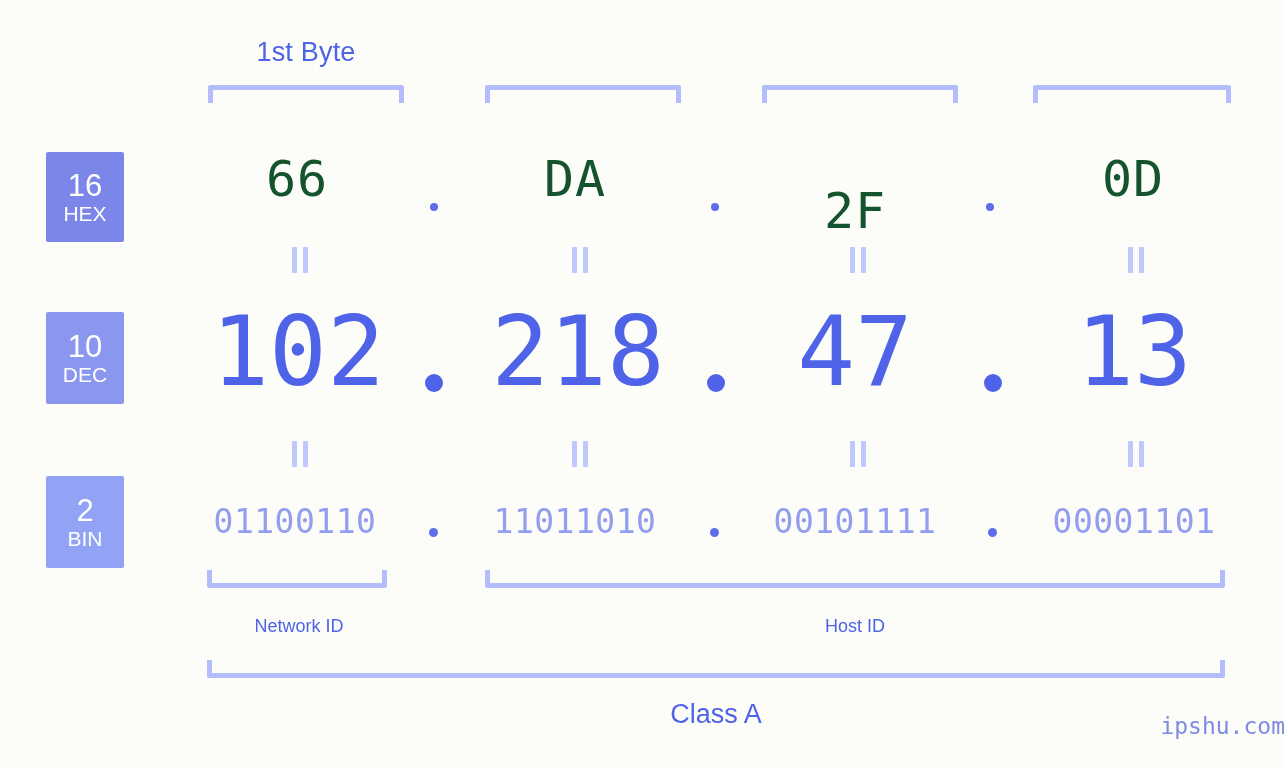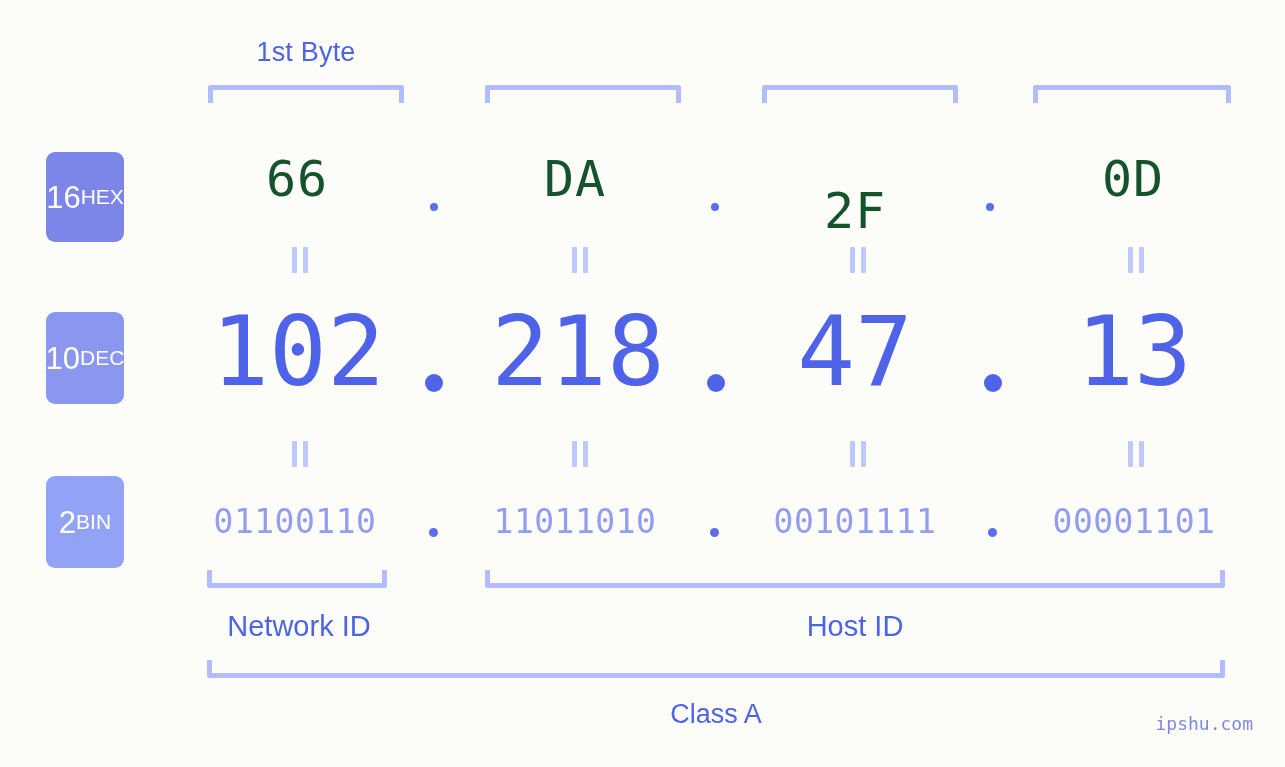--- a/index.html
+++ b/index.html
@@ -51,26 +51,26 @@
     border-right: 5px solid #b3bdfb;
     height: 18px;
     border-radius: 0 0 3px 3px;
   }
 
   
   .badge {
     position: absolute;
     left: 46px;
     width: 78px;
-    border-radius: 9px;
+    border-radius: 2px;
     color: #ffffff;
     text-align: right;
     font-family: "Liberation Sans", sans-serif;
     display: flex;
-    flex-direction: row;
+    flex-direction: column;
     align-items: center;
     justify-content: center;
   }
   .badge .num {
     font-size: 31px;
     line-height: 33px;
     font-weight: 400;
   }
   .badge .abbr {
     font-size: 21px;
@@ -136,36 +136,36 @@
     background: #bfc8fc;
     border-radius: 1px;
   }
   .eqmark span.l { left: 4px; }
   .eqmark span.r { left: 15px; }
 
   
   .caption {
     position: absolute;
     text-align: center;
-    font-size: 29px;
+    font-size: 18px;
     color: #4f63e8;
     font-family: "Liberation Sans", sans-serif;
     white-space: nowrap;
     height: 32px;
     line-height: 32px;
   }
   .caption.big { font-size: 27px; }
 
   
   #watermark {
     position: absolute;
-    right: 32px;
+    right: 0;
     top: 713px;
     font-family: "DejaVu Sans Mono", monospace;
-    font-size: 18px;
+    font-size: 23px;
     color: #7e8ae2;
     letter-spacing: 0px;
     white-space: nowrap;
   }
 </style>
 </head>
 <body>
 
 <div class="stage">
 

